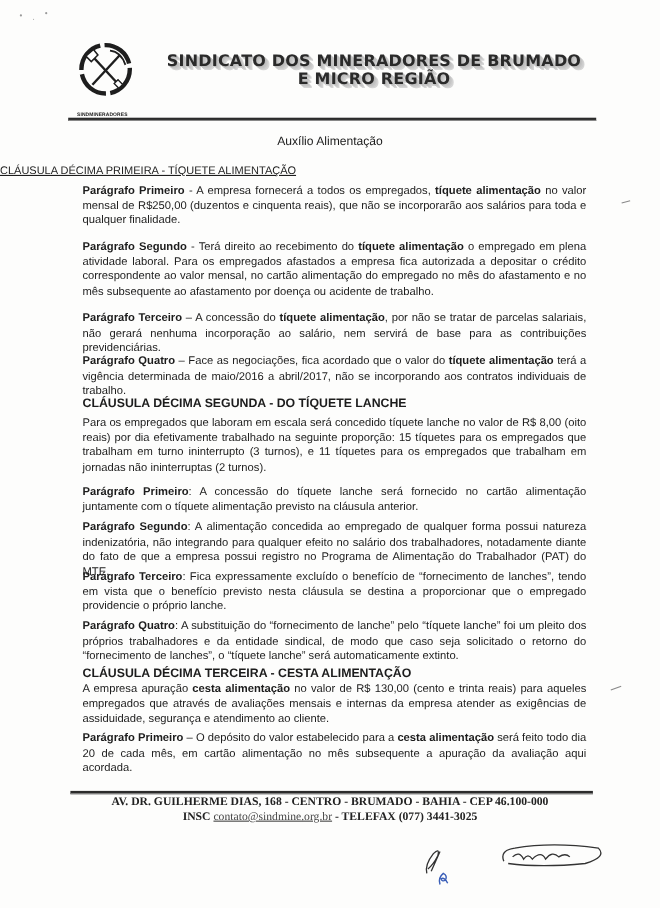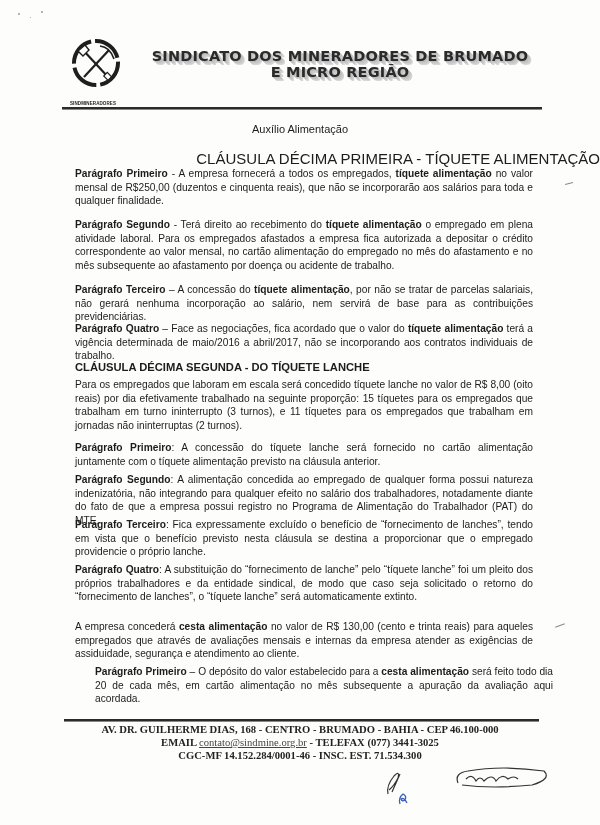--- a/index.html
+++ b/index.html
@@ -14,21 +14,21 @@
   .header-title {
     position: absolute; left: 130px; width: 420px; text-align: center;
     font-family: "DejaVu Sans", sans-serif; font-weight: bold; font-size: 14.5px; letter-spacing: 0.2px;
     color: #2a2a2a;
     text-shadow: 1px 1px 0 #bdbdbd, 2px 2px 0 #c4c4c4, 3px 3px 0 #cdcdcd, 4px 4px 0 #d6d6d6;
     line-height: 18px;
   }
   .hl1 { top: 47px; } .hl2 { top: 63px; } .hl3 { top: 80px; }
   .rule-top { position: absolute; left: 62px; top: 107px; width: 480px; height: 2px; background: #2b2b2b; border-bottom: 1px solid #888; }
   .doc-subtitle { position: absolute; left: 0; width: 600px; top: 123px; text-align: center; font-size: 11px; font-weight: normal; }
-  .clause-title-center { position: absolute; left: 0; width: 600px; text-align: right; font-size: 15px; }
+  .clause-title-center { position: absolute; left: 0; width: 600px; text-align: left; font-size: 10px; text-decoration: underline; }
   .clause-title-left { position: absolute; left: 75px; font-size: 11.2px; font-weight: bold; }
   .para {
     position: absolute; left: 75px; width: 458px; font-size: 10.2px; line-height: 13.6px; text-align: justify;
   }
   .para b { font-weight: bold; }
   .rule-bottom { position: absolute; left: 64px; top: 719px; width: 475px; height: 2px; background: #2b2b2b; border-bottom: 1px solid #888; }
   .footer-line { position: absolute; left: 0; width: 600px; text-align: center; font-family: "Liberation Serif", serif; font-weight: bold; font-size: 10.6px; color: #222; }
   .footer-line .email-link { font-weight: normal; text-decoration: underline; color: #444; }
   .sig { position: absolute; }
 </style>
@@ -88,36 +88,36 @@
   </div>
 
   <div class="para" style="top:518px;">
     <b>Parágrafo Terceiro</b><span>: </span><span>Fica expressamente excluído o benefício de “fornecimento de lanches”, tendo em vista que o benefício previsto nesta cláusula se destina a proporcionar que o empregado providencie o próprio lanche.</span>
   </div>
 
   <div class="para" style="top:563px;">
     <b>Parágrafo Quatro</b><span>: </span><span>A substituição do “fornecimento de lanche” pelo “tíquete lanche” foi um pleito dos próprios trabalhadores e da entidade sindical, de modo que caso seja solicitado o retorno do “fornecimento de lanches”, o “tíquete lanche” será automaticamente extinto.</span>
   </div>
 
+  <div class="clause-title-left" style="top:606px;">CLÁUSULA DÉCIMA TERCEIRA - CESTA ALIMENTAÇÃO</div>
 
   <div class="para" style="top:620px;">
-    <span>A empresa concederá </span><b>cesta alimentação</b><span> no valor de R$ 130,00 (cento e trinta reais) para aqueles empregados que através de avaliações mensais e internas da empresa atender as exigências de assiduidade, segurança e atendimento ao cliente.</span>
+    <span>A empresa apuração </span><b>cesta alimentação</b><span> no valor de R$ 130,00 (cento e trinta reais) para aqueles empregados que através de avaliações mensais e internas da empresa atender as exigências de assiduidade, segurança e atendimento ao cliente.</span>
   </div>
 
-  <div class="para" style="top:665px;margin-left:20px;">
+  <div class="para" style="top:665px;">
     <b>Parágrafo Primeiro</b><span> – </span><span>O depósito do valor estabelecido para a </span><b>cesta alimentação</b><span> será feito todo dia 20 de cada mês, em cartão alimentação no mês subsequente a apuração da avaliação aqui acordada.</span>
   </div>
 
   <div class="rule-bottom"></div>
   <div class="footer-line" style="top:724px;">AV. DR. GUILHERME DIAS, 168 - CENTRO - BRUMADO - BAHIA - CEP 46.100-000</div>
   <div class="footer-line" style="top:737px;">
-    <span>EMAIL</span>
+    <span>INSC</span>
     <span class="email-link">contato@sindmine.org.br</span><span> - TELEFAX (077) 3441-3025</span>
   </div>
-  <div class="footer-line" style="top:750px;">CGC-MF 14.152.284/0001-46 - INSC. EST. 71.534.300</div>
 
   <svg class="sig" style="left:384px;top:768px;width:20px;height:28px;" viewBox="0 0 20 28">
     <path d="M4 26 Q2 18 10 8 Q16 2 14 10 Q10 18 5 22 M8 24 L16 6" fill="none" stroke="#333" stroke-width="1.2"></path>
   </svg>
   <svg class="sig" style="left:452px;top:763px;width:100px;height:28px;" viewBox="0 0 100 28">
     <path d="M6 20 Q2 10 16 8 Q50 2 92 8 Q100 16 80 22 Q40 26 10 22 M14 16 Q20 10 24 18 Q28 12 32 18 Q40 10 44 18 Q50 10 56 16 Q62 12 66 16" fill="none" stroke="#333" stroke-width="1.2"></path>
   </svg>
   <svg class="sig" style="left:397px;top:792px;width:12px;height:14px;" viewBox="0 0 12 14">
     <path d="M3 12 Q1 6 6 2 Q10 4 8 8 Q5 10 4 7 Q7 5 10 11" fill="none" stroke="#3b5fb8" stroke-width="1.3"></path>
   </svg>

